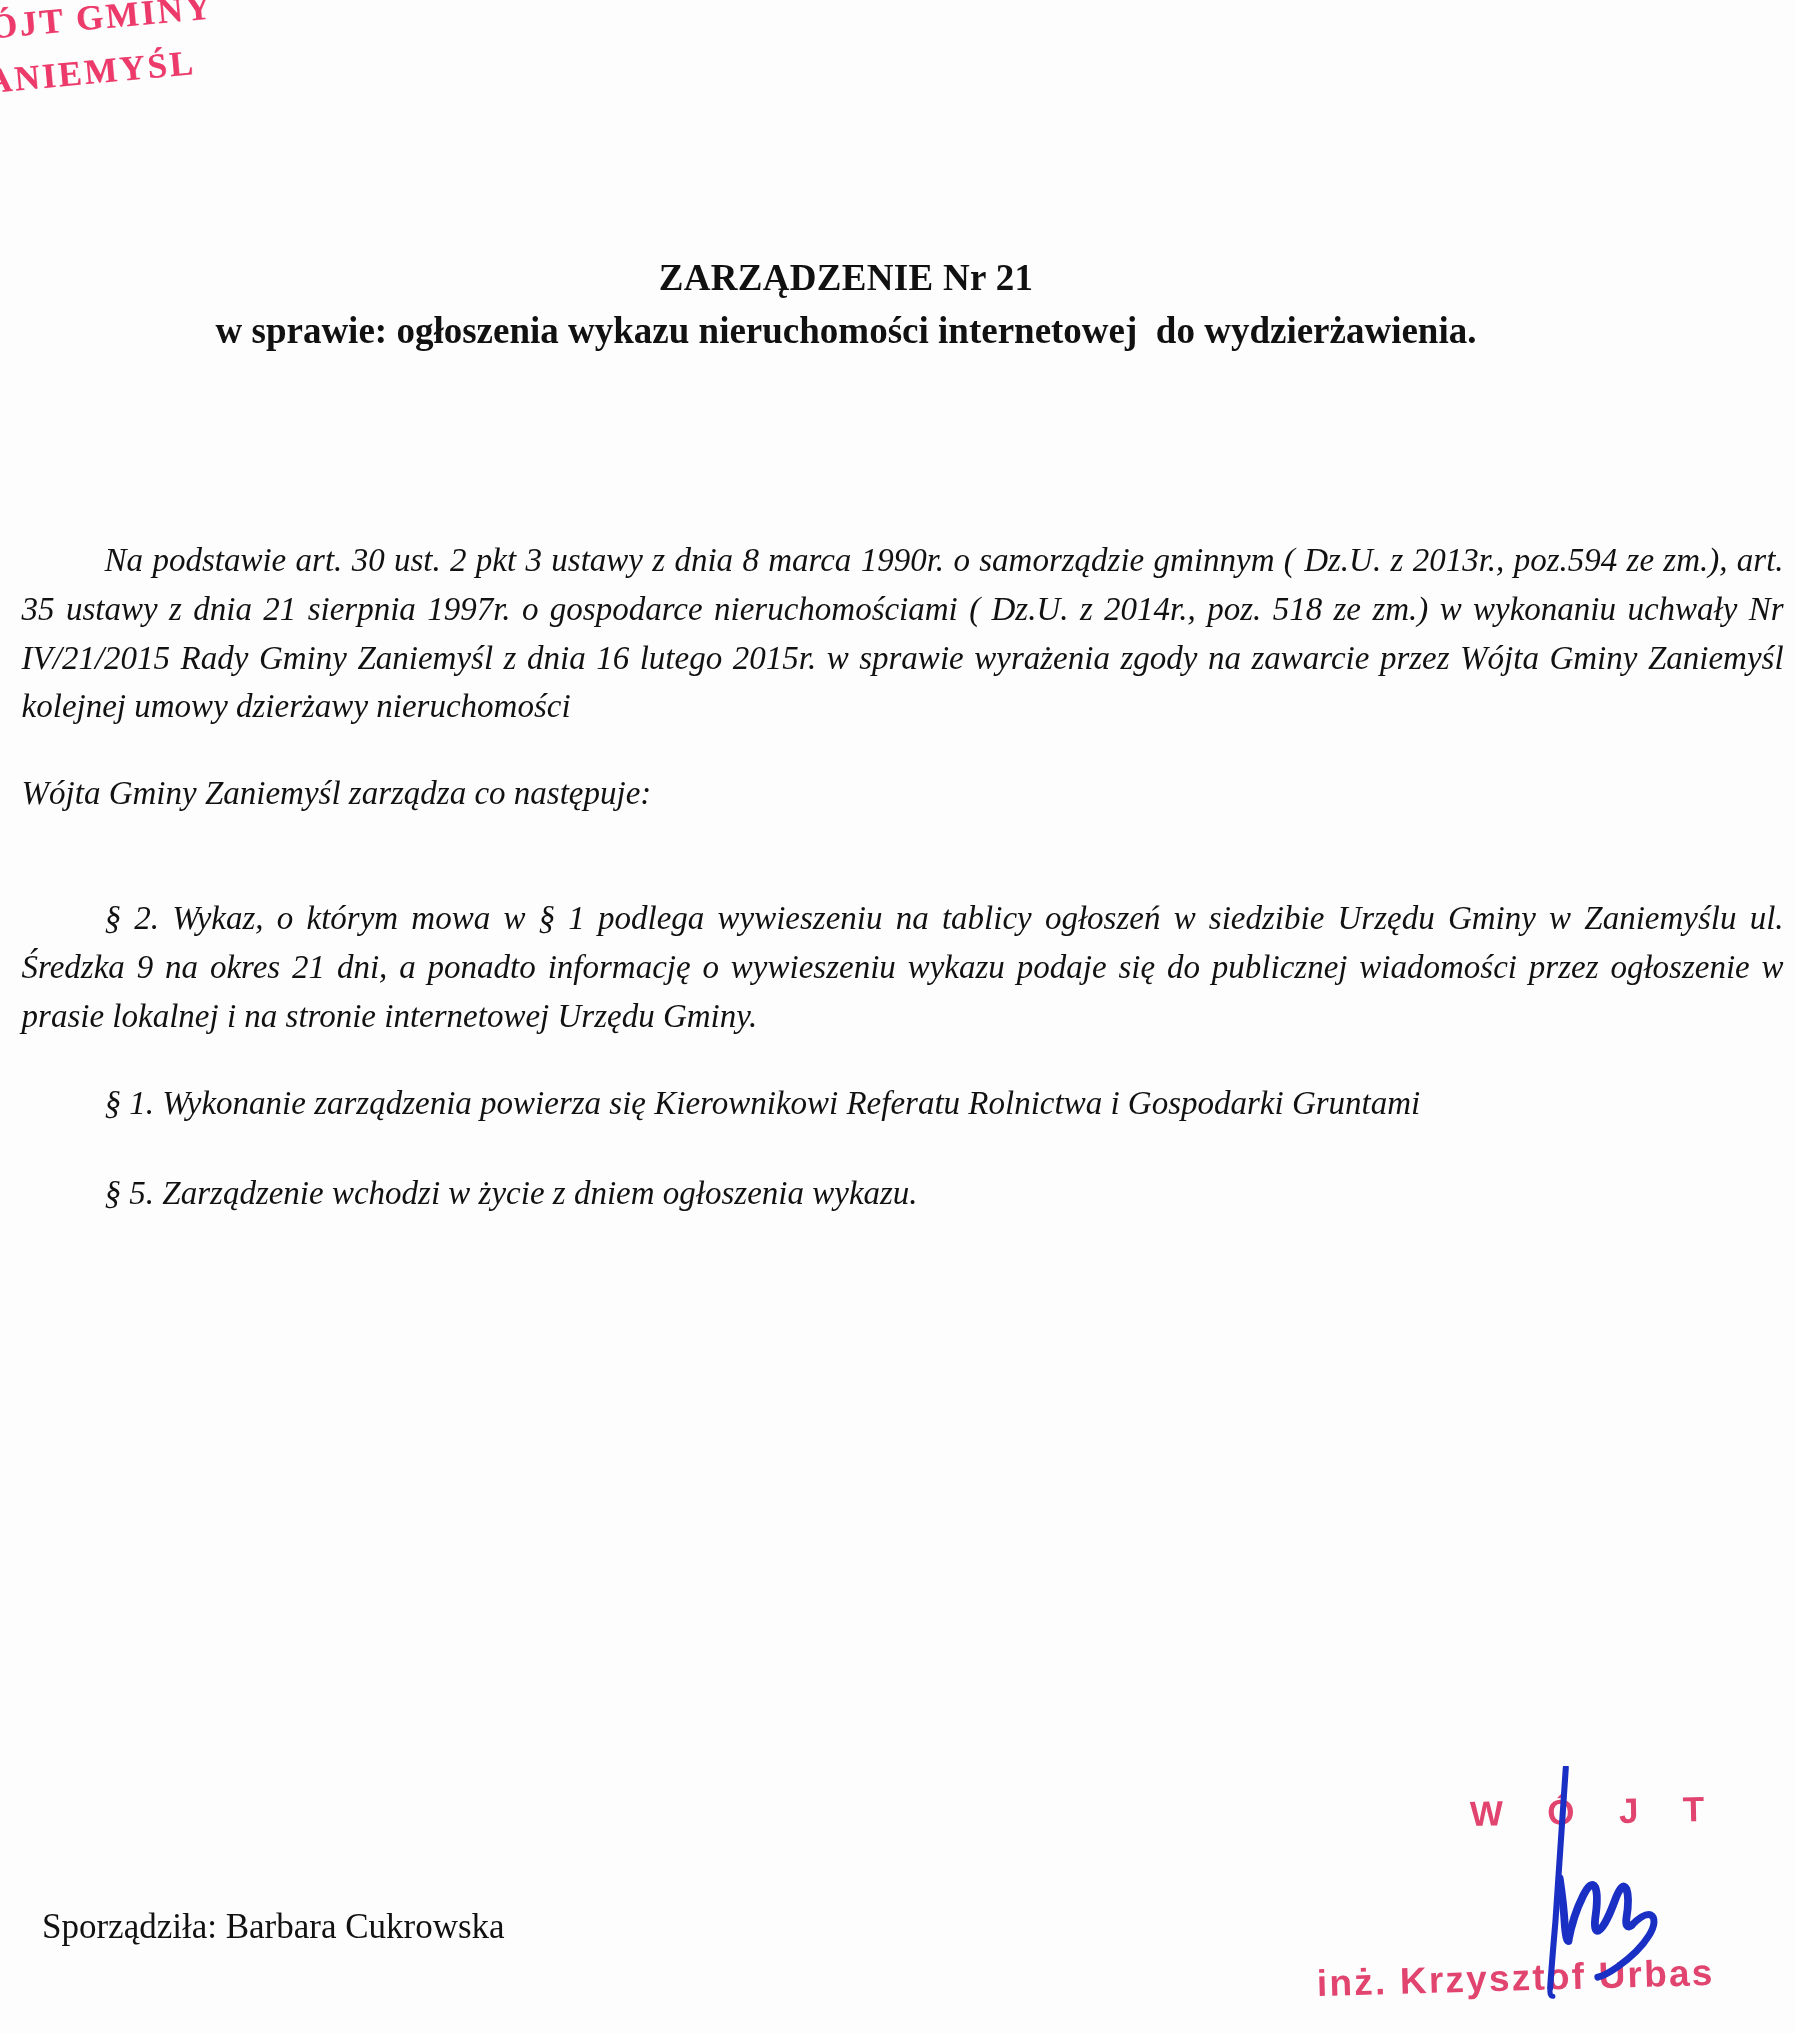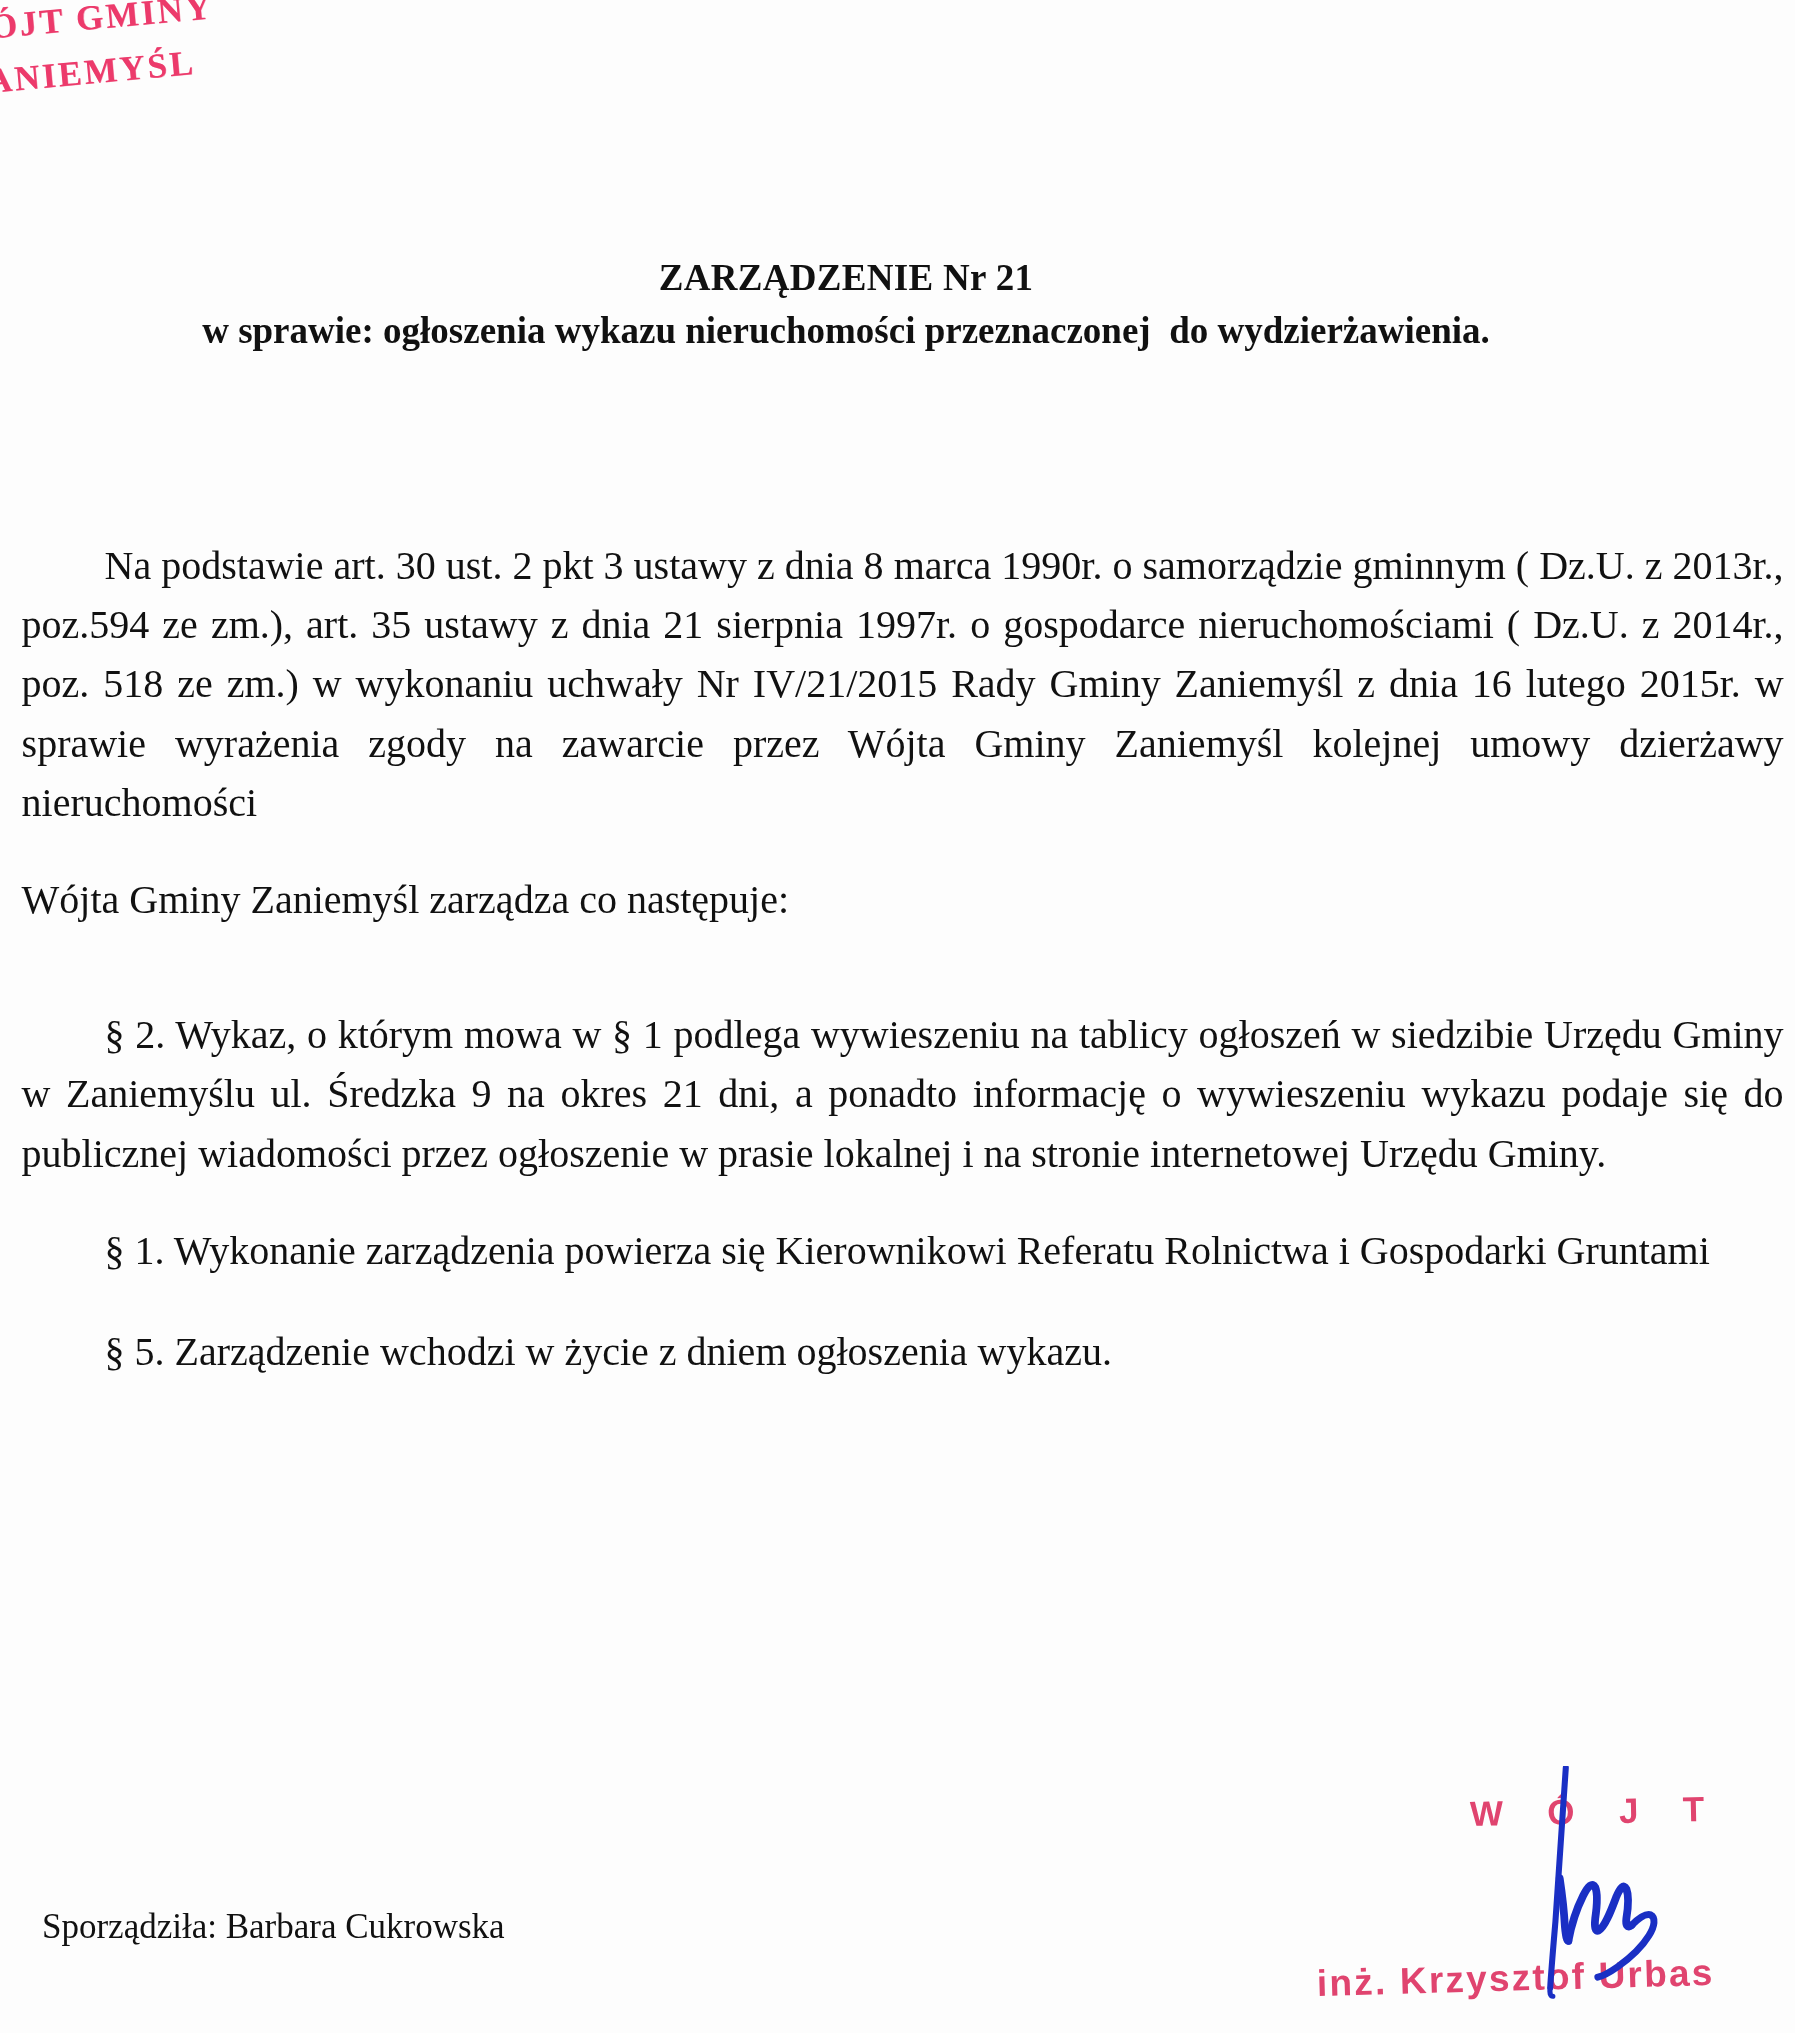--- a/index.html
+++ b/index.html
@@ -60,26 +60,27 @@
   .title-line.t3 { font-size: 37px; }
 
   
   .body-block {
     position: absolute;
     left: 21.6px;
     top: 536px;
     width: 1762px;
   }
   .para {
-    font-size: 40px;
+    font-size: 33px;
     line-height: 1.48;
     text-align: justify;
     text-justify: inter-word;
     margin: 0 0 0 0;
     hyphens: none;
+    font-style: italic;
   }
   .para.indent { text-indent: 83px; }
   .gap-md { height: 38px; }
   .gap-lg { height: 42px; }
 
   
   .sig-stamp {
     position: absolute;
     color: #e0446f;
     font-family: "Liberation Sans", "DejaVu Sans", sans-serif;
@@ -126,21 +127,21 @@
 
 <div id="page">
 
   <div class="stamp-header">
     <div class="ln ln1">WÓJT GMINY</div>
     <div class="ln ln2">ZANIEMYŚL</div>
   </div>
 
   <div class="title-block">
     <div class="title-line t1">ZARZĄDZENIE Nr 21</div>
-    <div class="title-line t3">w sprawie: ogłoszenia wykazu nieruchomości przeznaczonej  do wydzierżawienia.</div>
+    <div class="title-line t3">w sprawie: ogłoszenia wykazu nieruchomości internetowej  do wydzierżawienia.</div>
   </div>
 
   <div class="body-block">
 
     <p class="para indent">Na podstawie art. 30 ust. 2 pkt 3 ustawy z dnia 8 marca 1990r. o samorządzie gminnym ( Dz.U. z 2013r., poz.594 ze zm.), art. 35 ustawy z dnia 21 sierpnia 1997r. o gospodarce nieruchomościami ( Dz.U. z 2014r., poz. 518 ze zm.)   w wykonaniu uchwały Nr IV/21/2015 Rady Gminy Zaniemyśl z dnia 16 lutego 2015r.  w sprawie wyrażenia zgody na zawarcie przez Wójta Gminy Zaniemyśl kolejnej umowy dzierżawy nieruchomości</p>
 
     <div class="gap-md"></div>
 
     <p class="para">Wójta Gminy Zaniemyśl zarządza co następuje:</p>
 

